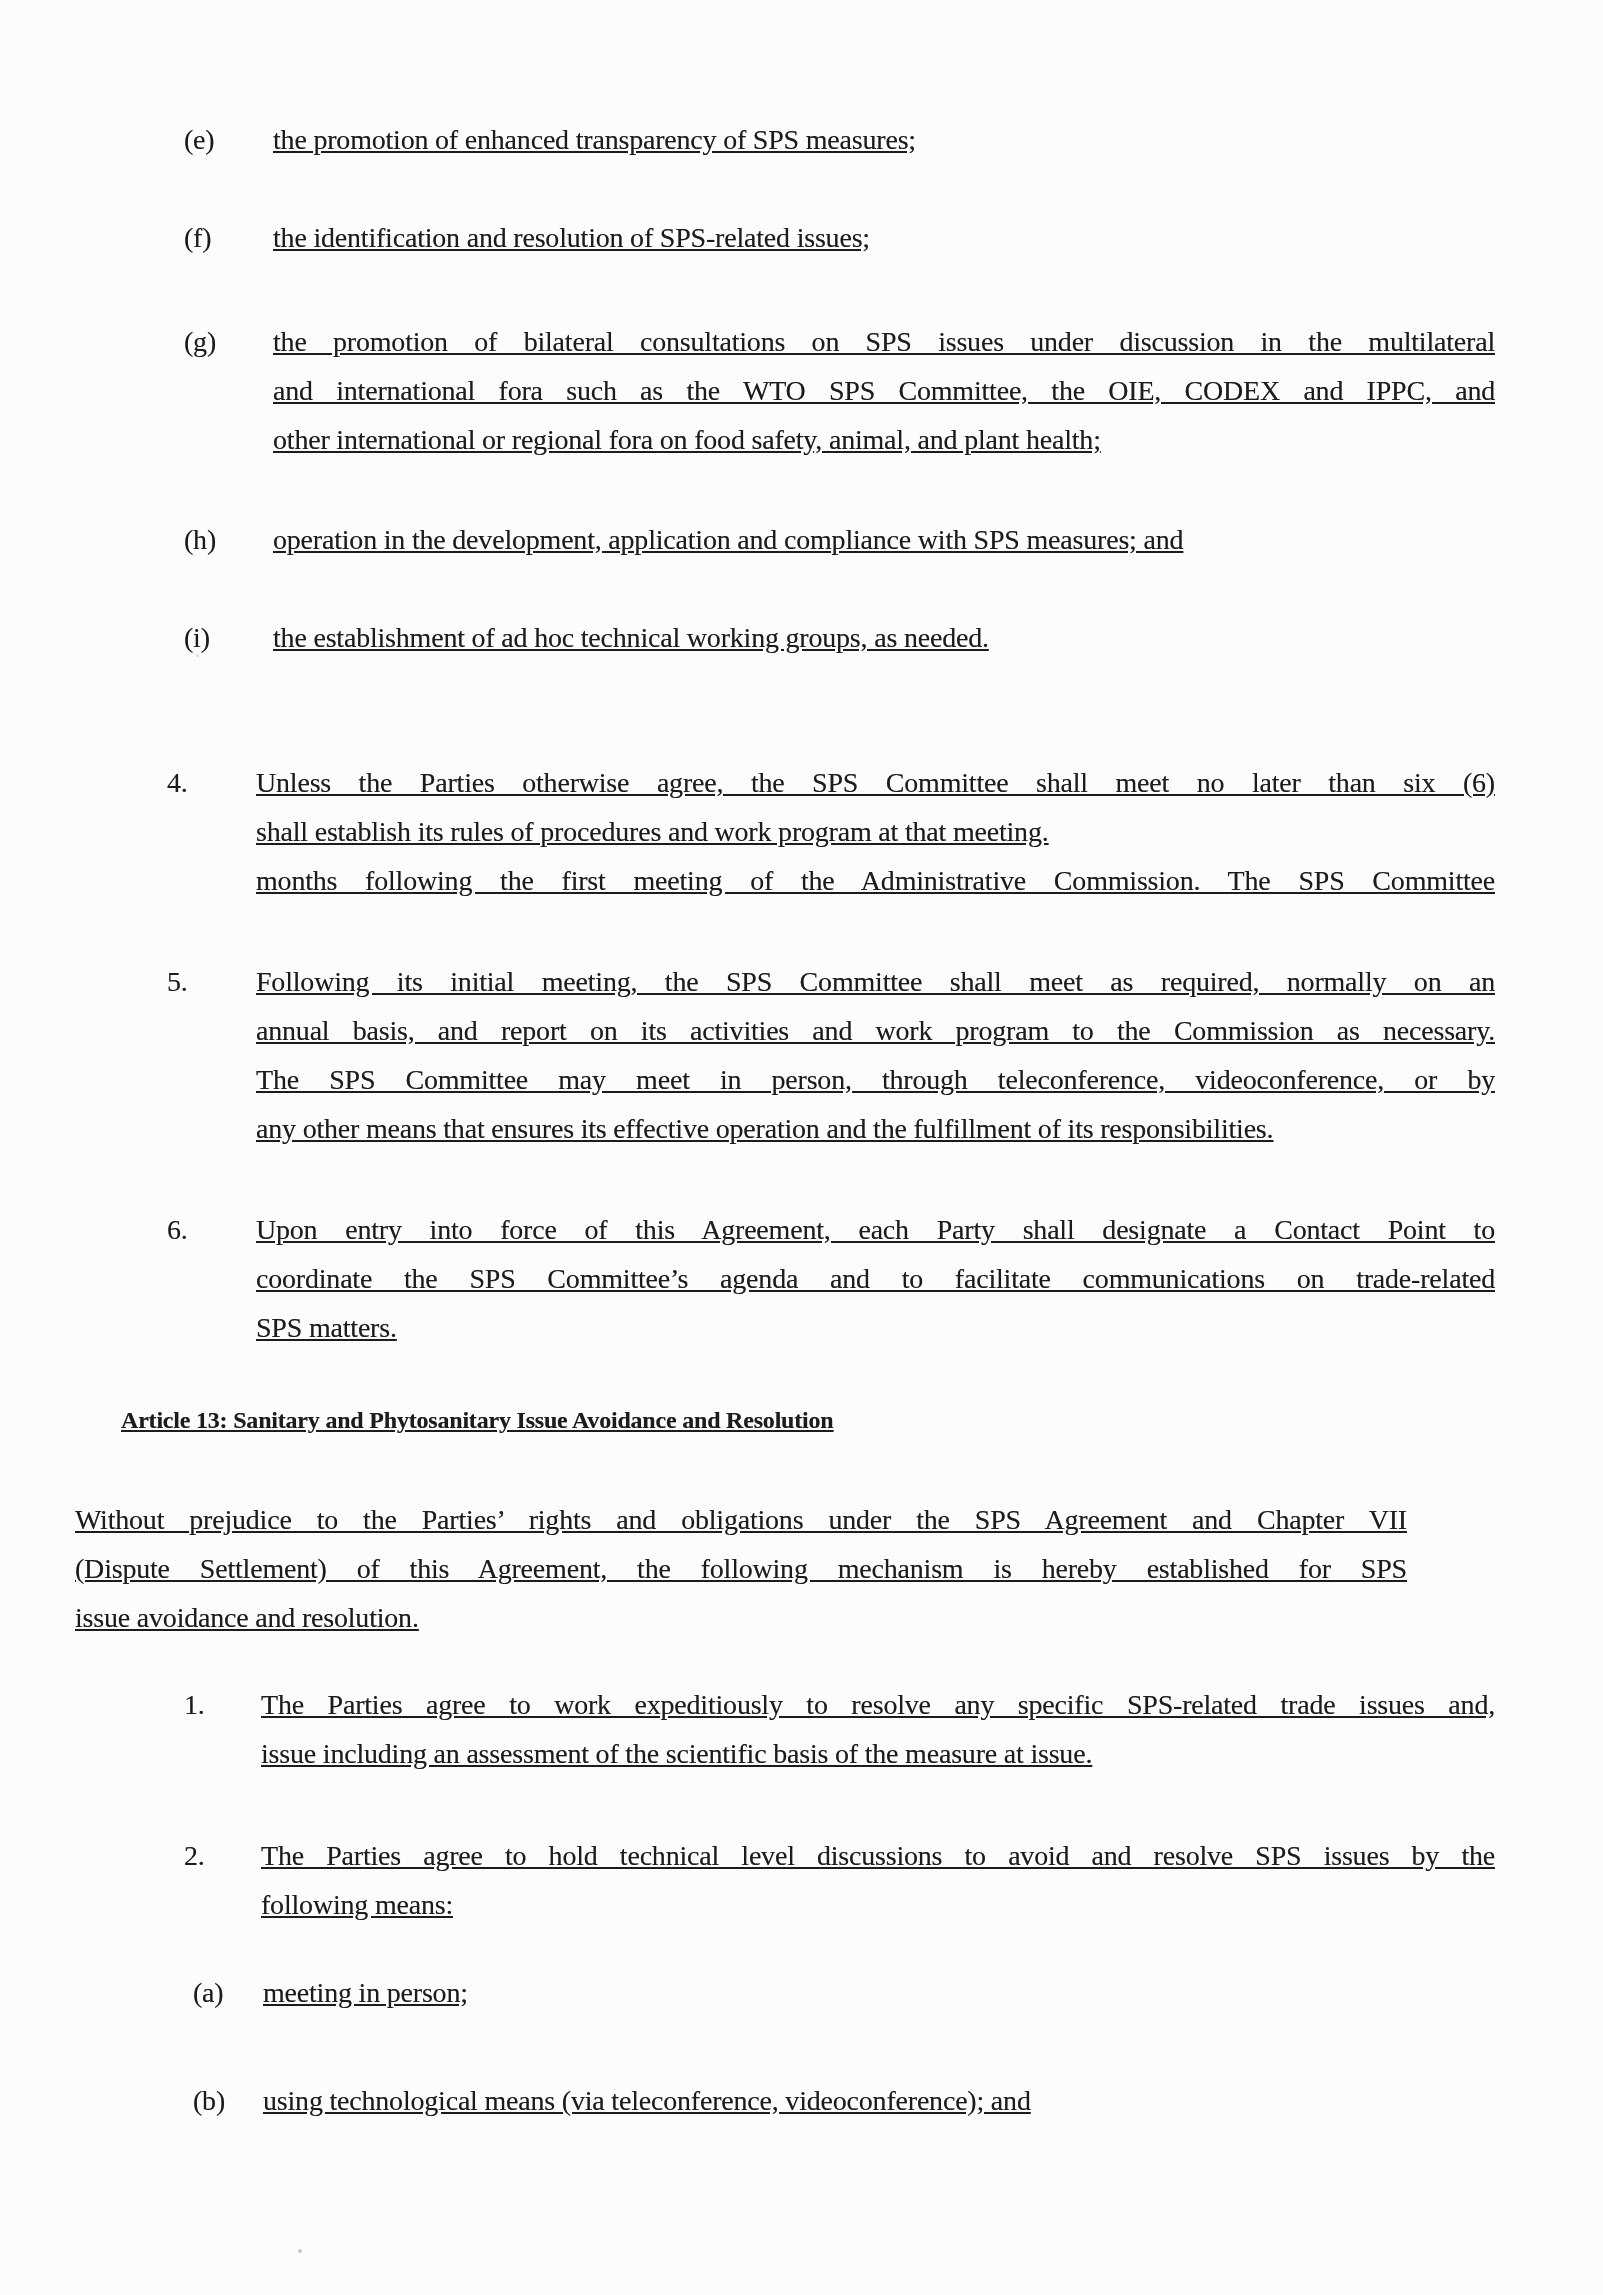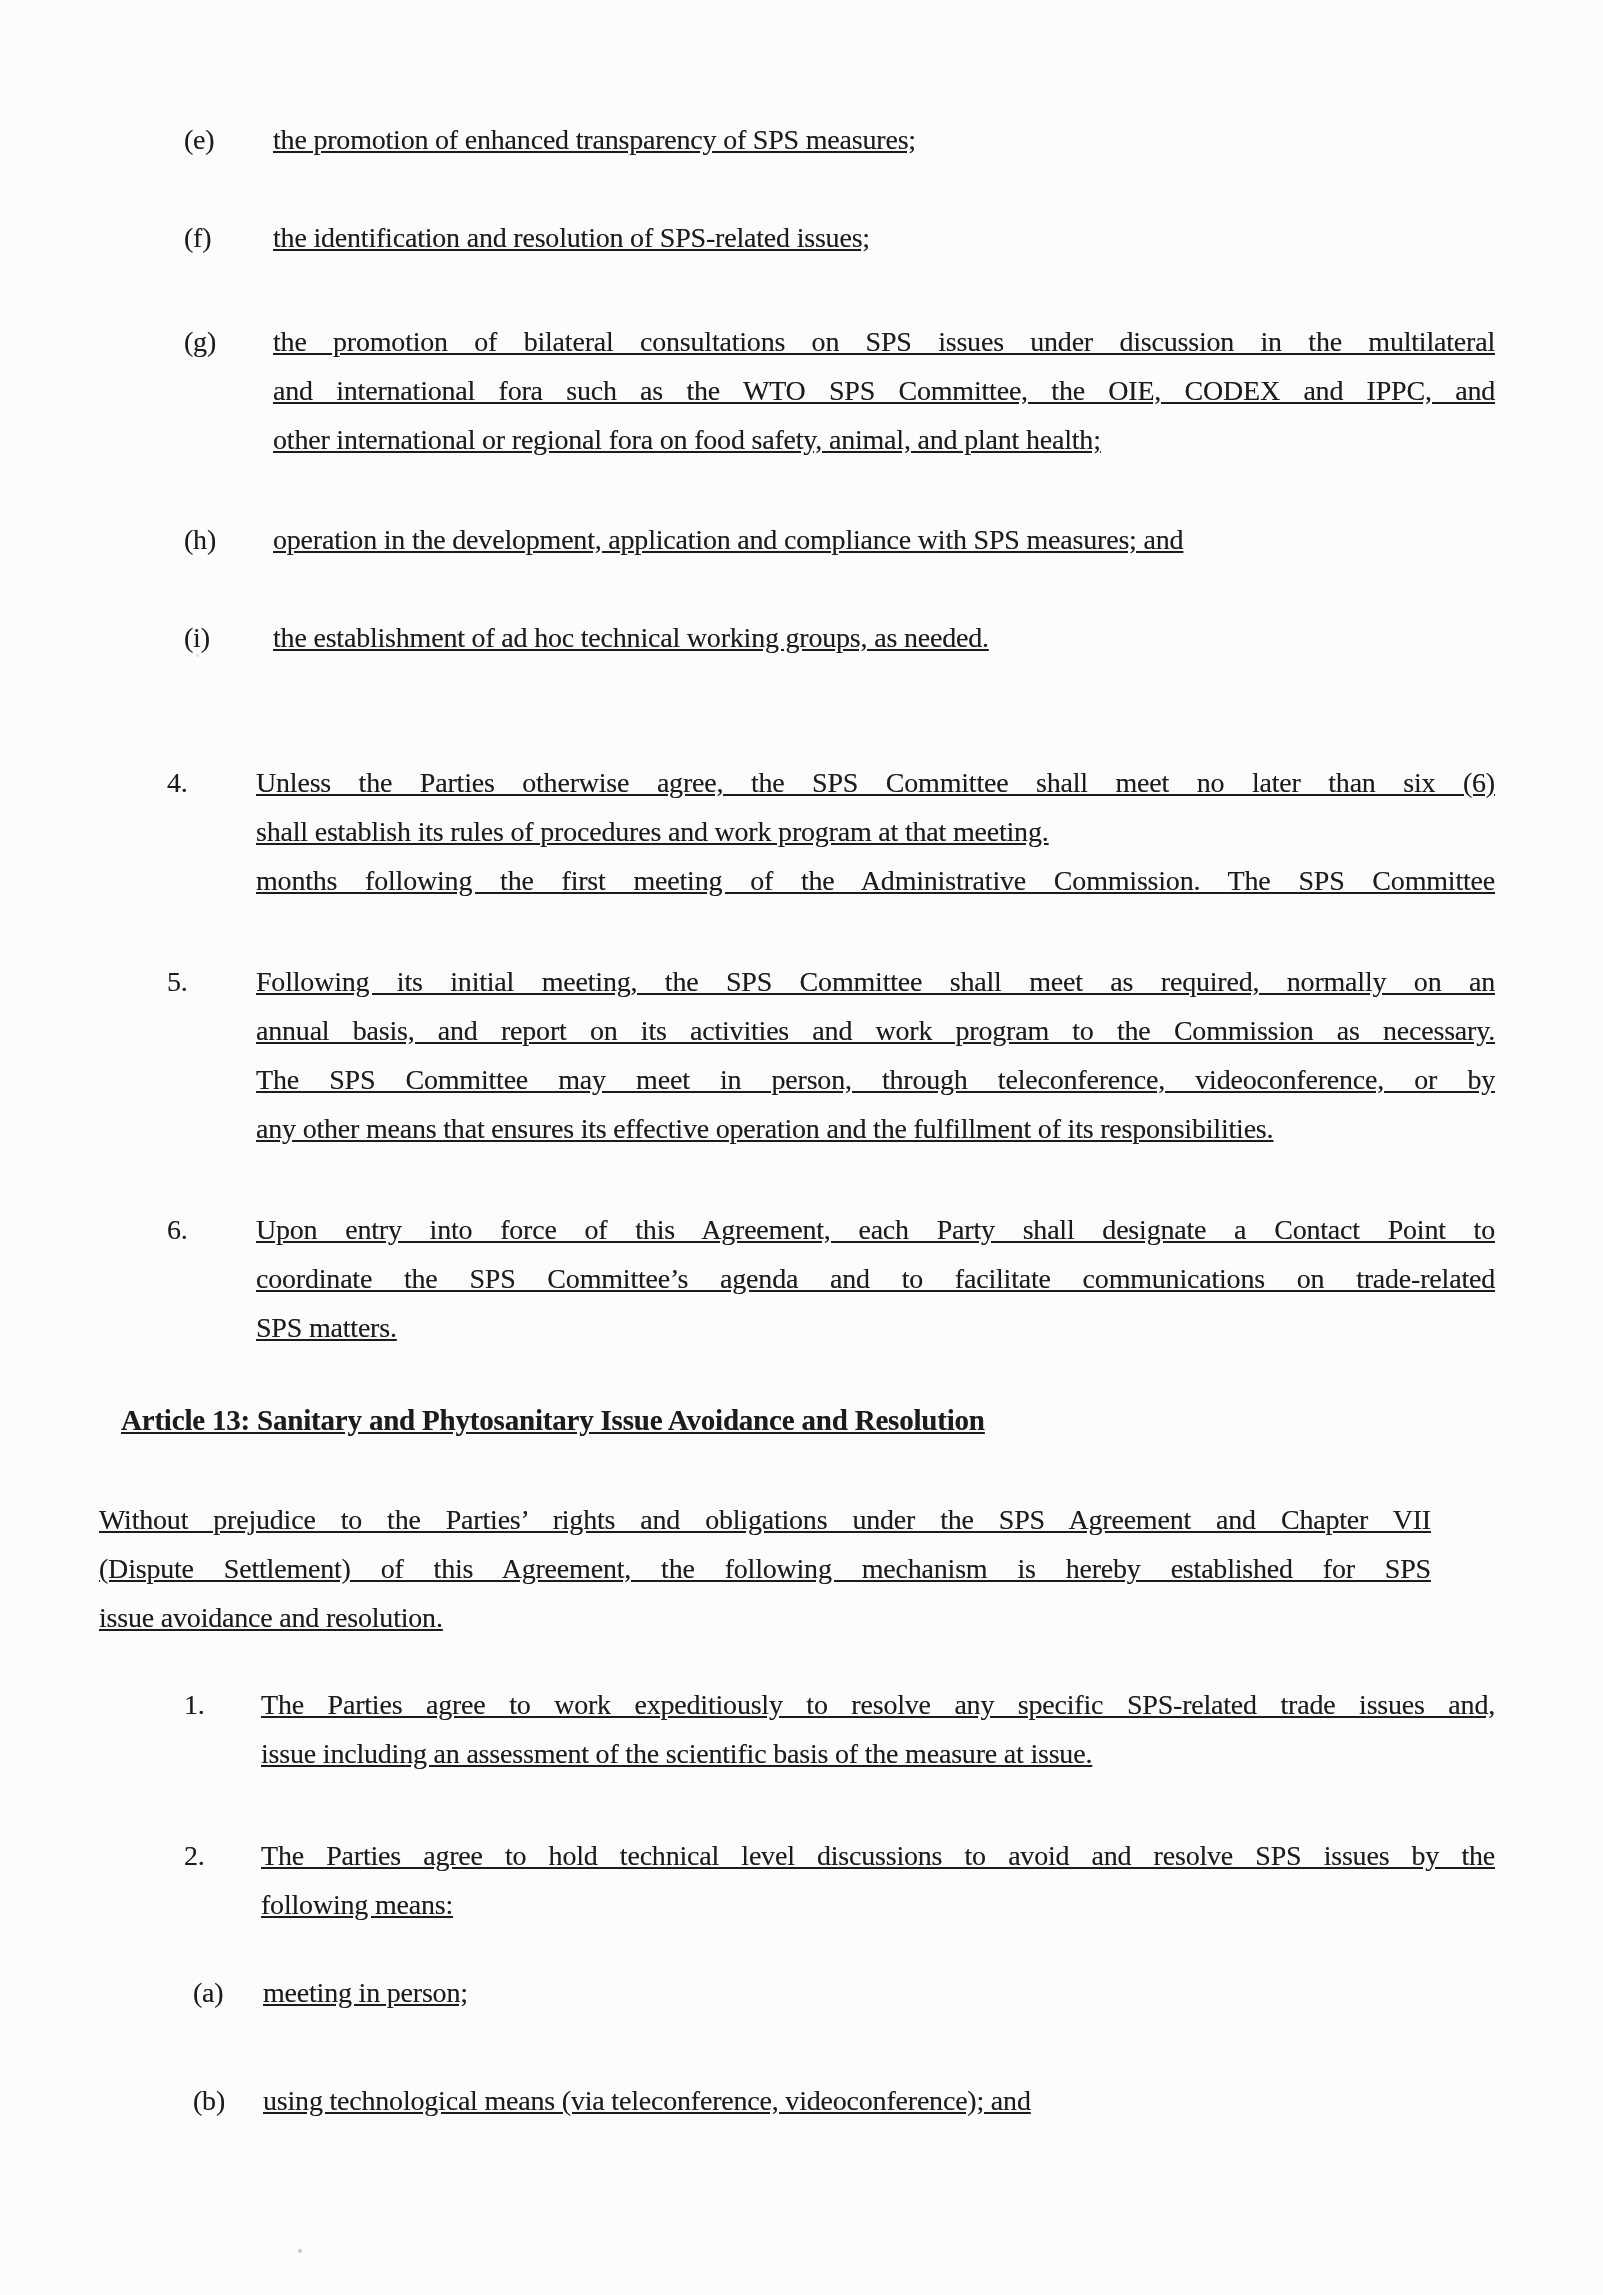--- a/index.html
+++ b/index.html
@@ -41,23 +41,23 @@
   .num-top      { margin-left: 167px; width: 1328px; }
   .num-top      .marker { width: 89px; }
   .num-bottom   { margin-left: 184px; width: 1311px; }
   .num-bottom   .marker { width: 77px; }
   .alpha-bottom { margin-left: 193px; width: 1302px; }
   .alpha-bottom .marker { width: 70px; }
 
   .heading {
     margin-left: 121px;
     font-weight: 700;
-    font-size: 29px;
+    font-size: 24px;
   }
-  .intro { margin-left: 99px; width: 1332px; }
+  .intro { margin-left: 75px; width: 1332px; }
 
   
   .mb-e  { margin-bottom: 49px; }
   .mb-f  { margin-bottom: 55px; }
   .mb-g  { margin-bottom: 51px; }
   .mb-h  { margin-bottom: 49px; }
   .mb-i  { margin-bottom: 96px; }
   .mb-4  { margin-bottom: 52px; }
   .mb-5  { margin-bottom: 52px; }
   .mb-6  { margin-bottom: 44px; }

